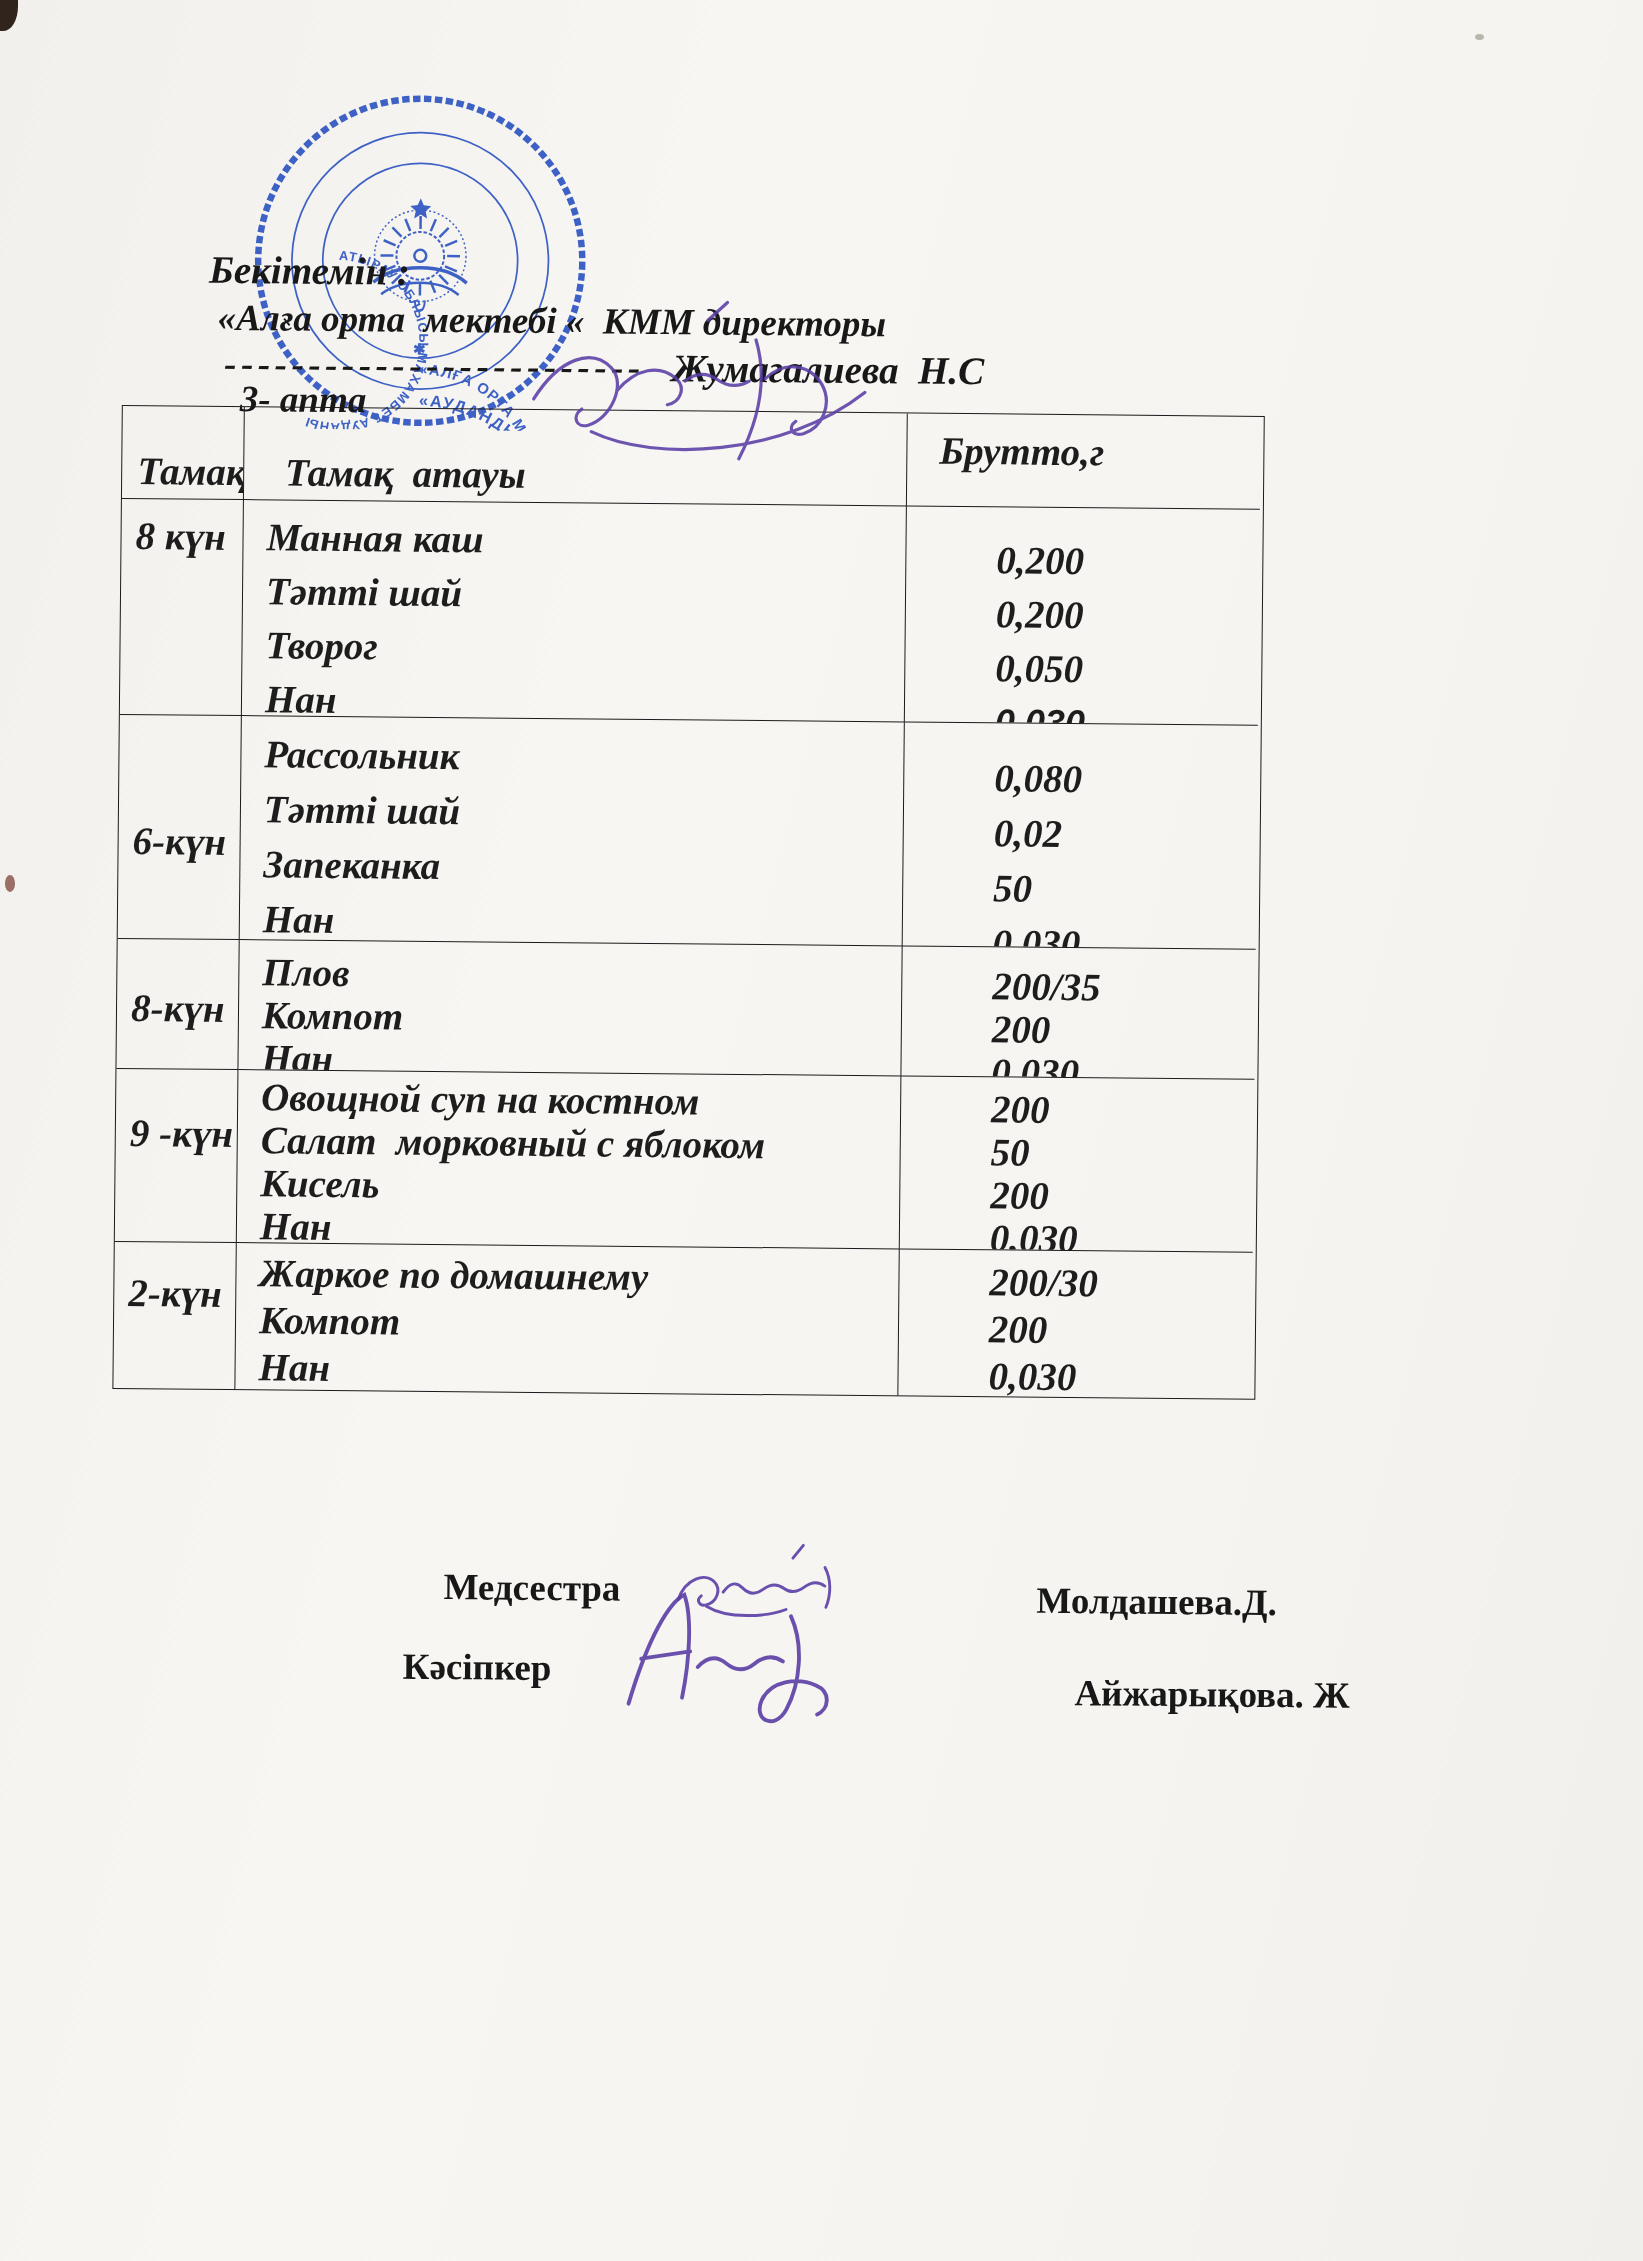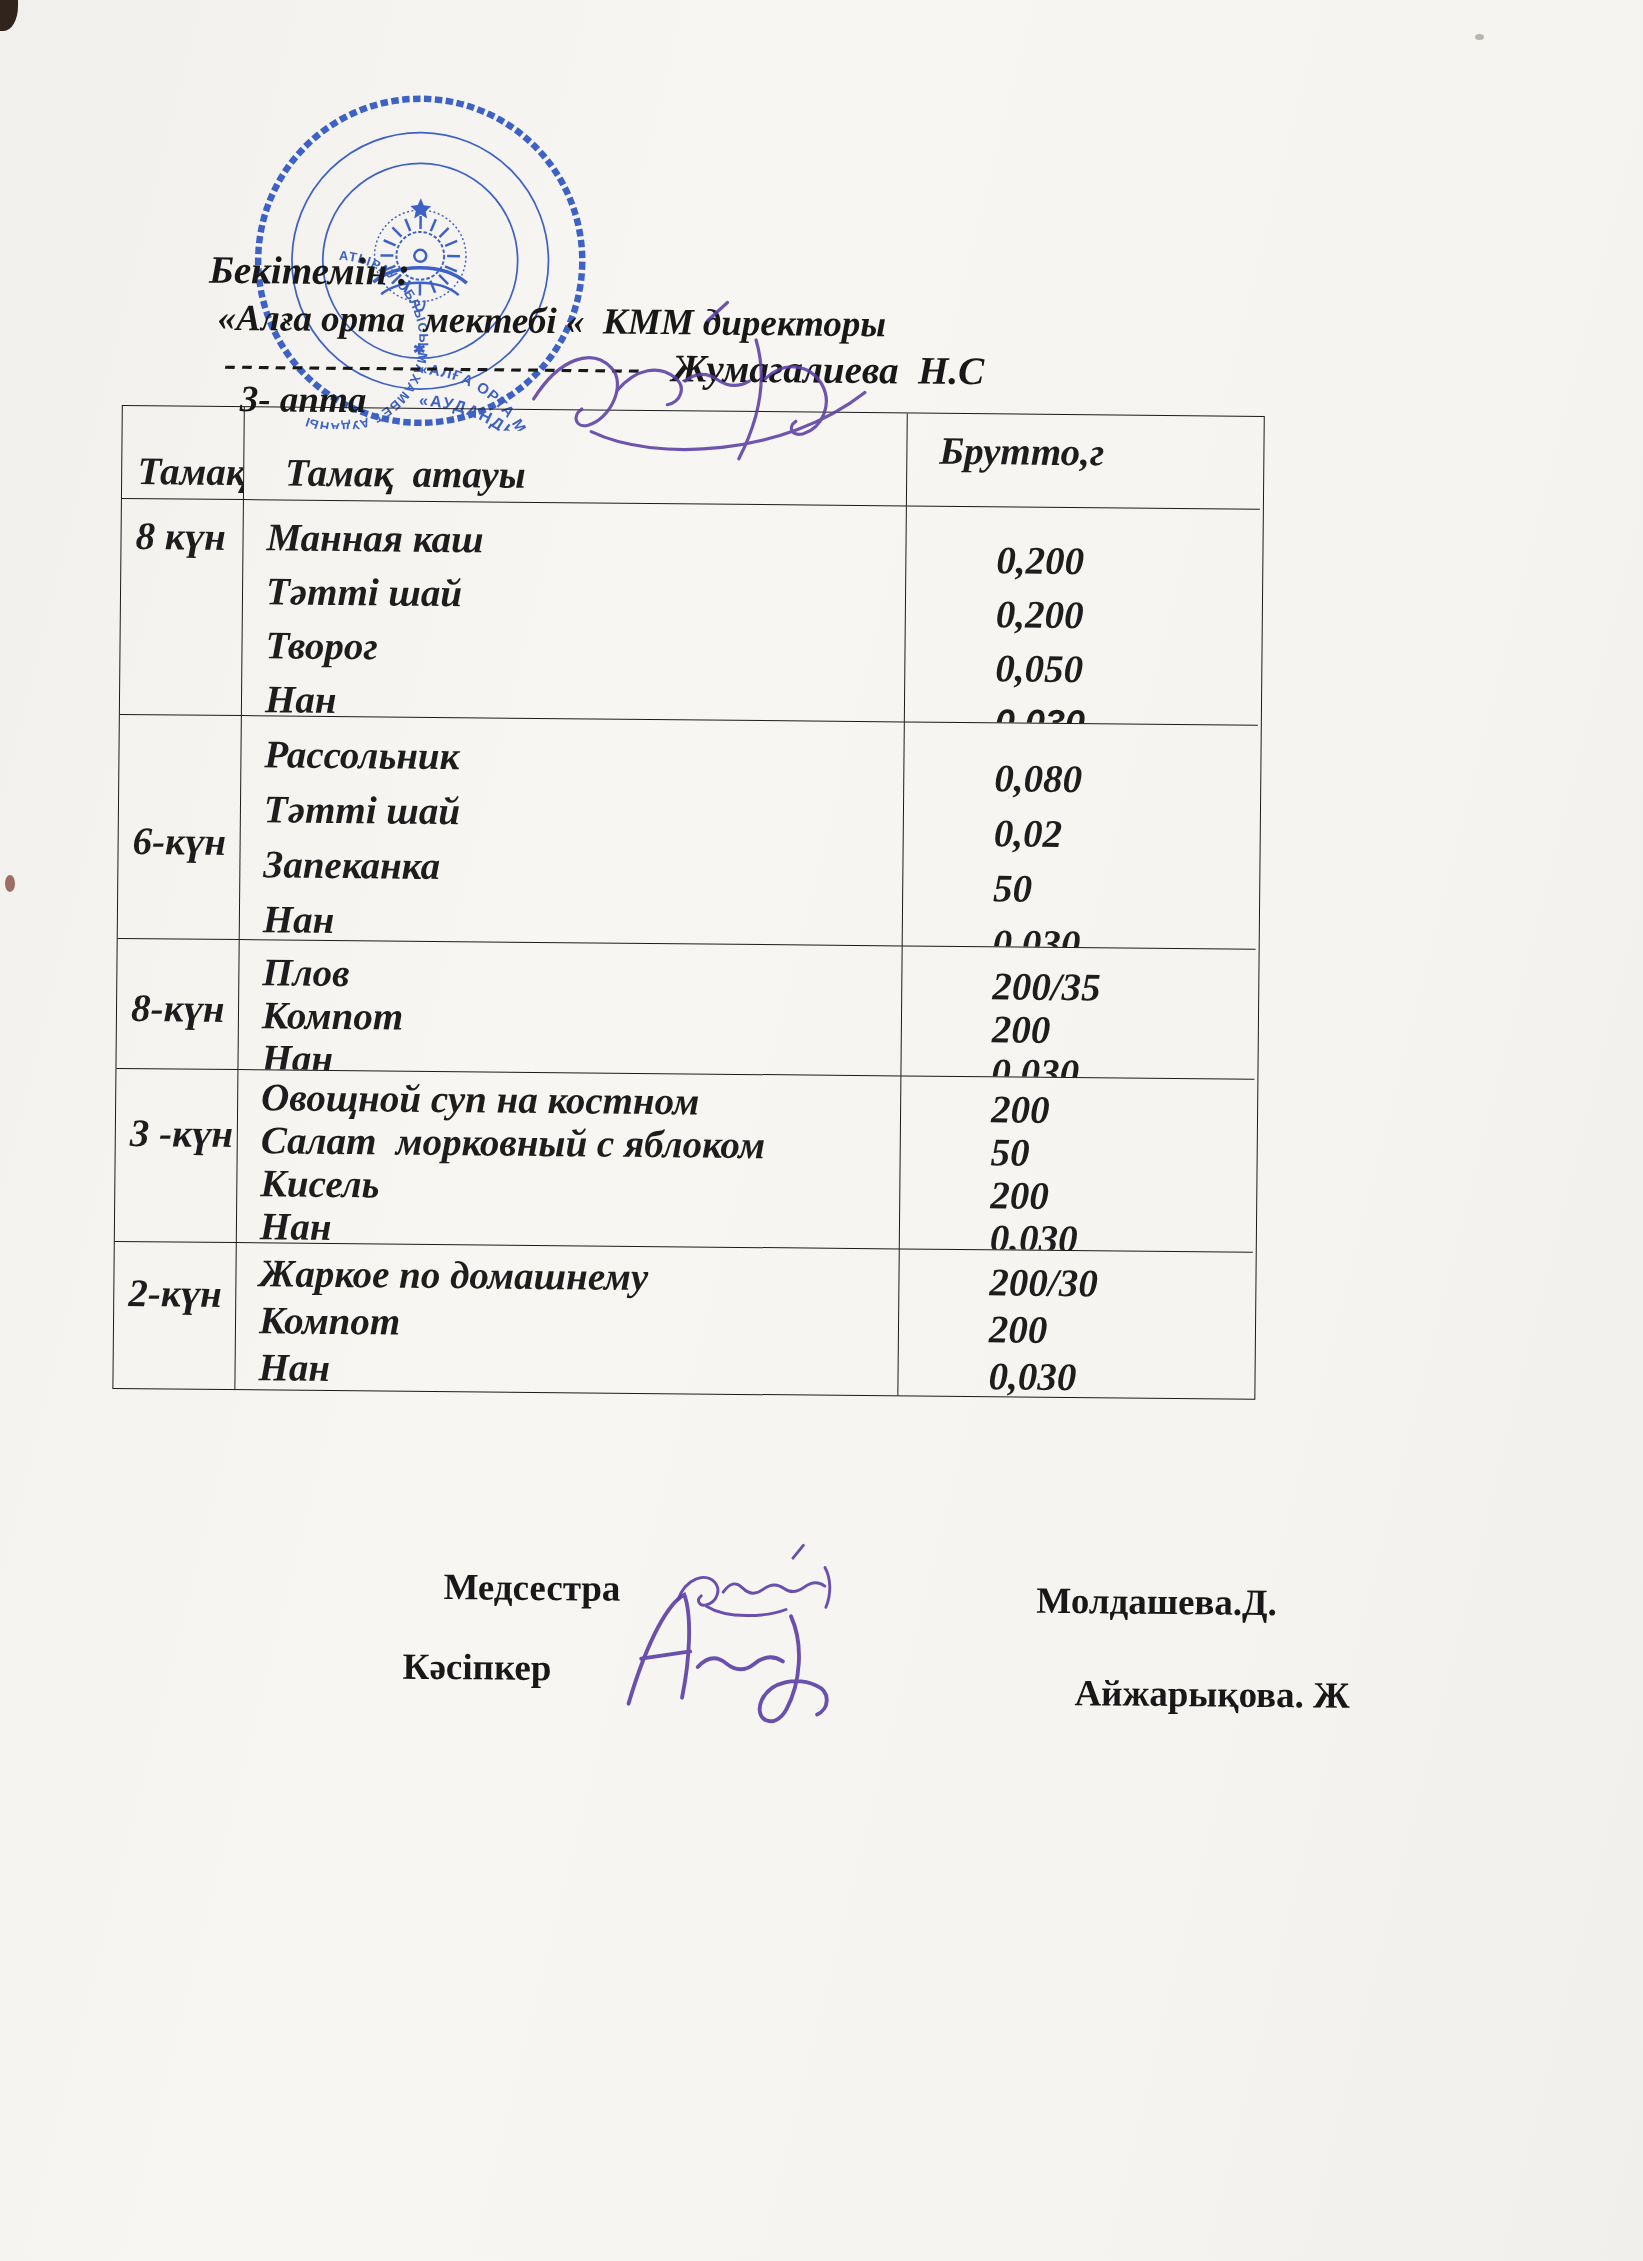--- a/index.html
+++ b/index.html
@@ -192,21 +192,21 @@
         <span class="t">Нан</span>
       </div>
       <div class="cell vals-cell" style="padding-top:17px">
         <span class="t">200/35</span>
         <span class="t">200</span>
         <span class="t">0,030</span>
       </div>
     </div>
 
     <div class="trow" style="height:173px;--lh:43px">
-      <div class="cell day-cell" style="padding-top:41px"><span class="t">3 -күн</span></div>
+      <div class="cell day-cell" style="padding-top:41px"><span class="t">9 -күн</span></div>
       <div class="cell items-cell" style="padding-top:5.2px">
         <span class="t">Овощной суп на костном</span>
         <span class="t">Салат  морковный с яблоком</span>
         <span class="t">Кисель</span>
         <span class="t">Нан</span>
       </div>
       <div class="cell vals-cell" style="padding-top:10.3px">
         <span class="t">200</span>
         <span class="t">50</span>
         <span class="t">200</span>

